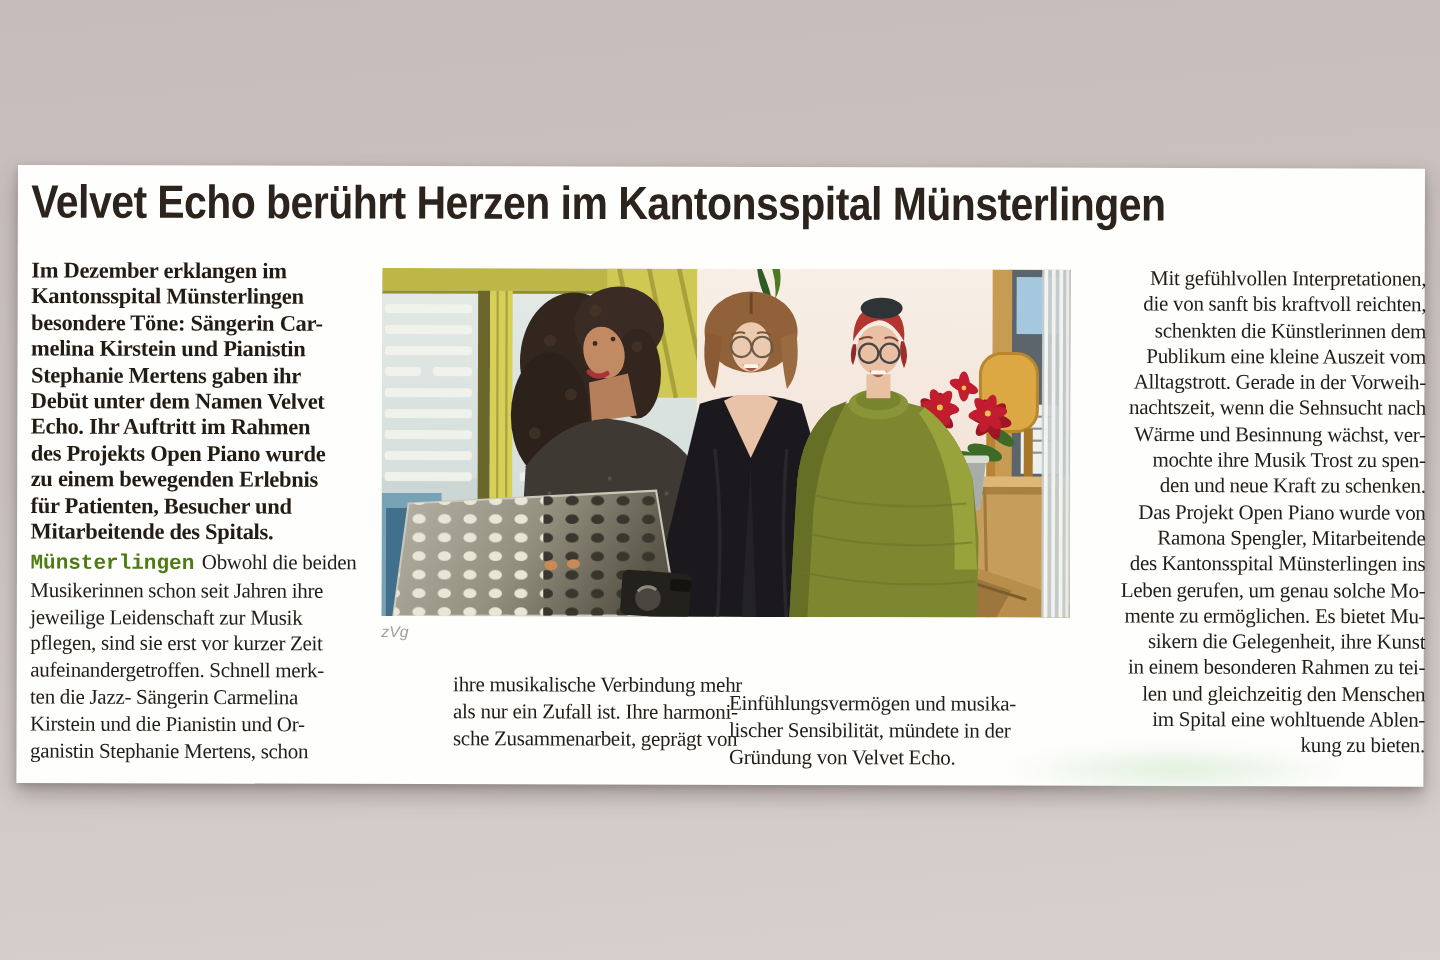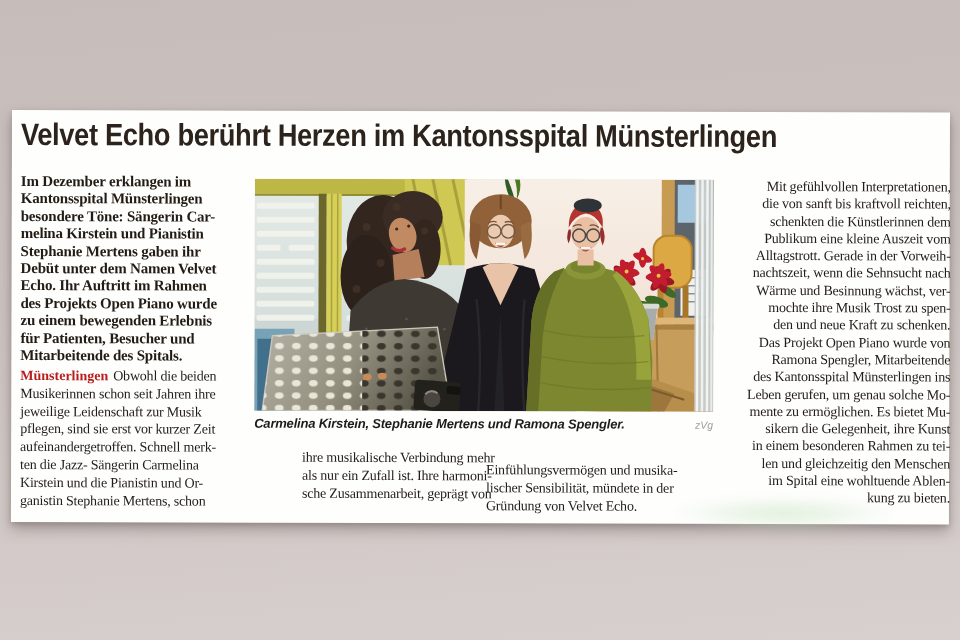--- a/index.html
+++ b/index.html
@@ -34,22 +34,22 @@
   .btxt{
     margin:0;font-size:14px;line-height:17.8px;color:#221d18;
     letter-spacing:-.2px;
   }
   .lines{white-space:pre-line;}
   .col1{position:absolute;left:9px;top:257px;width:232px;}
   .col2{position:absolute;left:243px;top:338px;width:230px;margin-left:48px;}
   .col3{position:absolute;left:475px;top:350px;width:232px;}
   .col4{position:absolute;left:711px;top:66px;width:228px;line-height:17.3px;text-align:right;}
   .kicker{
-    font-family:Liberation Serif, serif;font-weight:700;
-    color:#b91c1c;margin-right:5px;letter-spacing:0;
+    font-family:Liberation Mono, monospace;font-weight:700;
+    color:#4d7c0f;margin-right:5px;letter-spacing:0;
   }
   .photo{
     position:absolute;left:243px;top:68px;width:459px;height:232px;
     overflow:hidden;background:#e8e6de;
   }
   .photo svg{display:block;}
   .caption-row{
     position:absolute;left:243px;top:305px;width:459px;
     display:flex;justify-content:space-between;align-items:baseline;
     font-family:"Liberation Sans",sans-serif;
@@ -329,21 +329,20 @@
           <rect x="160" y="202" width="46" height="30" rx="4" fill="#23211c"></rect>
           <rect x="192" y="206" width="14" height="8" rx="2" fill="#15130f"></rect>
           <circle cx="178" cy="220" r="8.5" fill="#4a463f"></circle>
           <path d="M171,216 a8.5,8.5 0 0 1 12,-2" stroke="#8e8a80" stroke-width="2" fill="none"></path>
         </g>
       </g>
     </svg>
   </div>
 
   <div class="caption-row">
-    <span class="caption">Carmelina Kirstein, Stephanie Mertens und Ramona Spengler.</span>
     <span class="credit">zVg</span>
   </div>
 
   <p class="btxt lines col2">ihre musikalische Verbindung mehr
 als nur ein Zufall ist. Ihre harmoni-
 sche Zusammenarbeit, geprägt von</p>
   <p class="btxt lines col3">Einfühlungsvermögen und musika-
 lischer Sensibilität, mündete in der
 Gründung von Velvet Echo.</p>
   <p class="btxt lines col4">Mit gefühlvollen Interpretationen,

